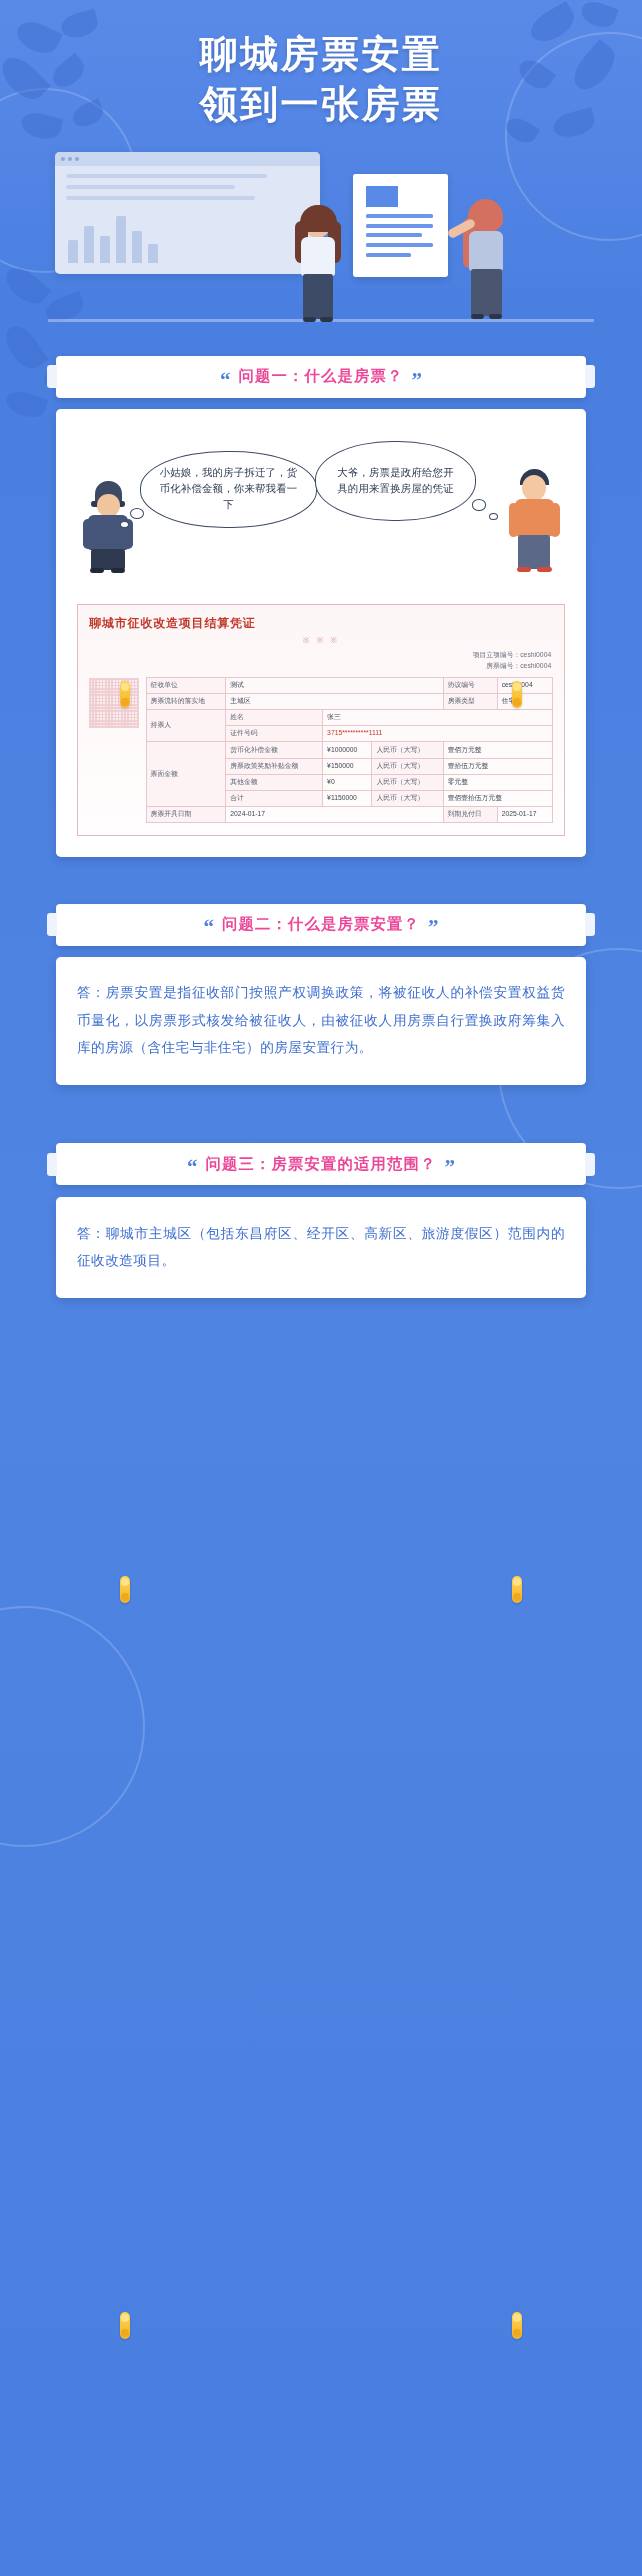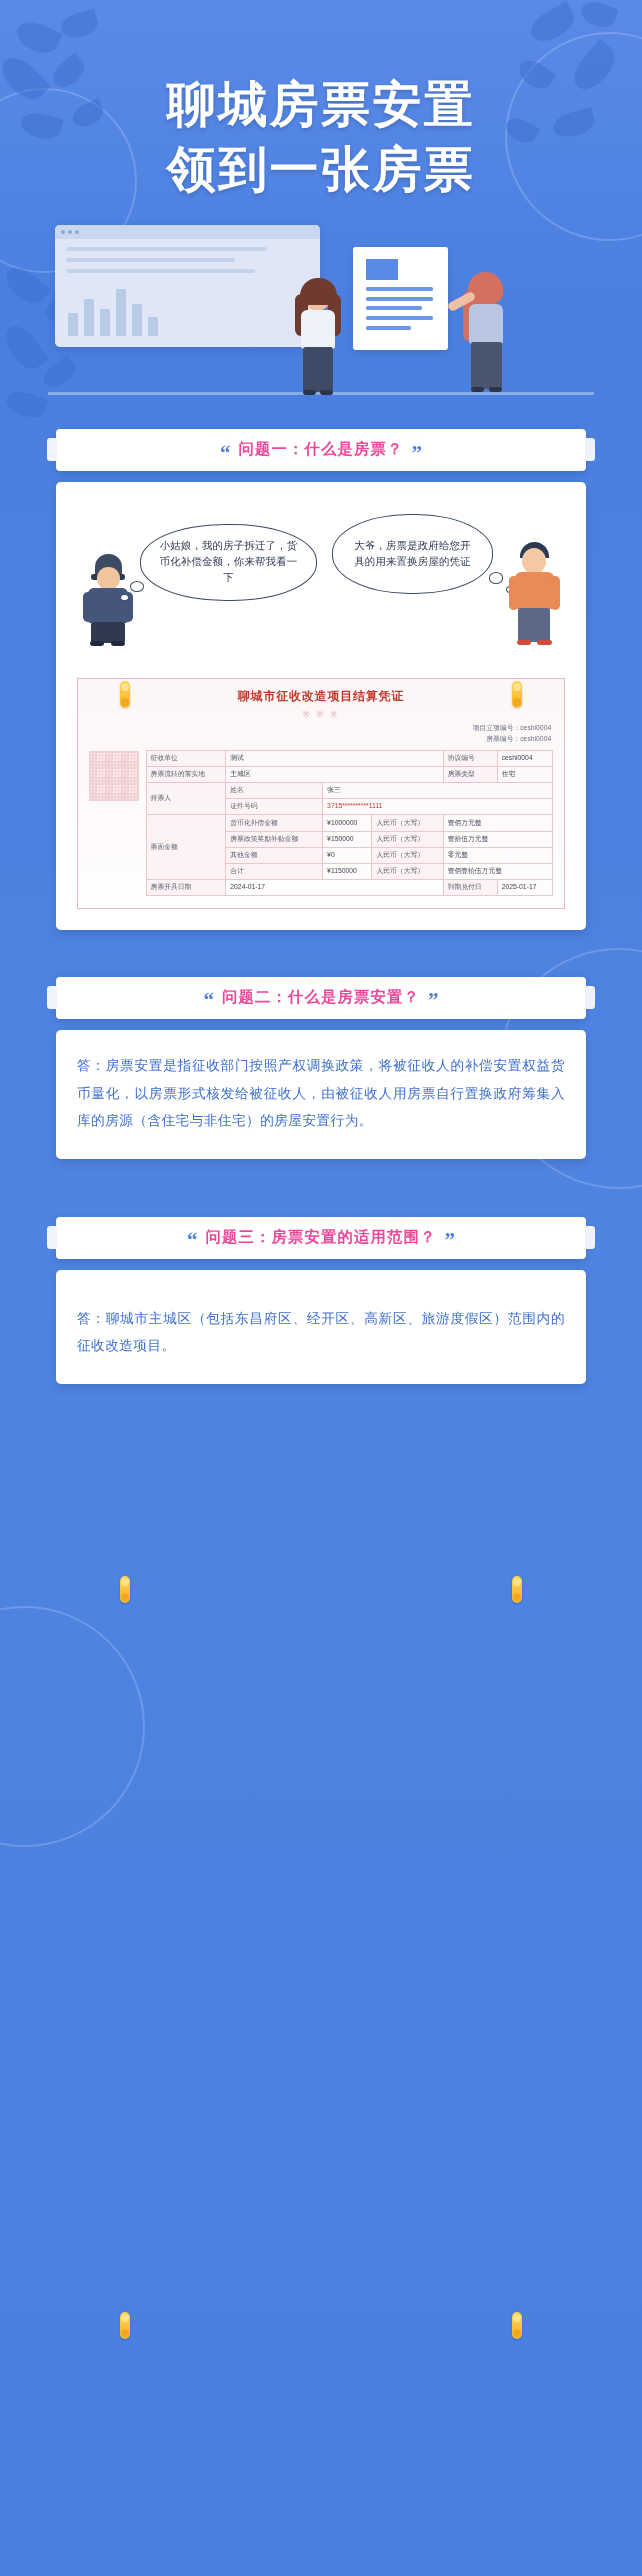--- a/index.html
+++ b/index.html
@@ -30,28 +30,27 @@
   }
 
   
   .title-wrap {
     position: relative;
     padding-top: 29px;
     text-align: center;
     z-index: 5;
   }
   .title {
-    font-size: 49px;
+    font-size: 38px;
     line-height: 1.32;
     font-weight: bold;
     color: #ffffff;
     letter-spacing: 2.4px;
     text-shadow: 0 1.6px 4px rgba(0,0,0,.18);
     font-family: "Liberation Serif", serif;
-    margin-top: 44px;
   }
   .title .l2 { display: block; }
 
   .subtitle-box {
     margin: 21px auto 0;
     width: 246px;
     height: 35px;
     background: #ffffff;
     border-radius: 3.2px;
     box-shadow: 0 2.4px 6.4px rgba(0,0,0,.12);
@@ -203,21 +202,21 @@
   .oldman, .youngman { position: absolute; }
 
   
   .cert {
     border: 0.8px solid #e3b9bd;
     background: linear-gradient(180deg,#fdf6f7,#fffdfd);
     padding: 9.6px 11.2px 11.2px;
     margin-top: 3.2px;
   }
   .cert-title {
-    text-align: center;
+    text-align: left;
     color: #c0392b;
     font-size: 12px;
     font-weight: bold;
     letter-spacing: 0.8px;
     font-family: "Liberation Serif", serif;
   }
   .cert-sub {
     text-align: center; color: #d8a0a6; font-size: 8px; letter-spacing: 2.4px; margin-top: 2.4px;
   }
   .cert-meta {
@@ -364,21 +363,21 @@
         <div style="position:absolute; left:9.6px; top:88px; width:14.5px; height:5.6px; background:#20283a; border-radius:2.4px;"></div>
         <div style="position:absolute; left:30.5px; top:88px; width:14.5px; height:5.6px; background:#20283a; border-radius:2.4px;"></div>
       </div>
 
       <div class="bubble" style="left:63px; top:24px; width:177px; height:77px; display:flex; align-items:center; justify-content:center; text-align:center;">
         <span class="bubble-txt">小姑娘，我的房子拆迁了，货币化补偿金额，你来帮我看一下</span>
         <div class="tail" style="left:-11.2px; bottom:8px; width:14.5px; height:11.2px;"></div>
         <div class="tail2" style="left:-21px; bottom:-1.6px; width:8.8px; height:7.2px;"></div>
       </div>
 
-      <div class="bubble" style="left:255px; top:14.5px; width:161px; height:80px; display:flex; align-items:center; justify-content:flex-start; text-align:center;">
+      <div class="bubble" style="left:238px; top:14.5px; width:161px; height:80px; display:flex; align-items:center; justify-content:flex-start; text-align:center;">
         <span class="bubble-txt">大爷，房票是政府给您开具的用来置换房屋的凭证</span>
         <div class="tail" style="right:-11.2px; bottom:9.6px; width:14.5px; height:11.2px;"></div>
         <div class="tail2" style="right:-22.5px; bottom:0px; width:8.8px; height:7.2px;"></div>
       </div>
 
       <div class="youngman" style="right:1.6px; top:42px; width:58px; height:106px;">
         <div style="position:absolute; left:14.5px; top:0; width:29px; height:16px; background:#2d3a52; border-radius:14.5px 14.5px 0 0;"></div>
         <div class="p-head" style="left:17px; top:6.4px; width:24px; height:26px; background:#f3c8a3;"></div>
         <div style="position:absolute; left:9.6px; top:30.5px; width:39px; height:37px; background:#e98b57; border-radius:6.4px 6.4px 2.4px 2.4px;"></div>
         <div style="position:absolute; left:3.2px; top:34px; width:9.6px; height:34px; background:#e98b57; border-radius:4.8px;"></div>
@@ -480,19 +479,19 @@
   <div class="q-head">
     <div class="ear-l"></div>
     <div class="ear-r"></div>
     <span class="qmark">“</span>
     <span class="q-text">问题三：房票安置的适用范围？</span>
     <span class="qmark">”</span>
   </div>
   <div class="pin" style="left:120px; top:2312px;"></div>
   <div class="pin" style="left:512px; top:2312px;"></div>
 
-  <div class="card" style="padding-top:35px; padding-bottom:24px;">
+  <div class="card" style="padding-top:23px; padding-bottom:24px;">
     <div class="answer">答：聊城市主城区（包括东昌府区、经开区、高新区、旅游度假区）范围内的征收改造项目。</div>
   </div>
 
   <div class="bottom-pad"></div>
 </div>
 
 
 </body></html>

